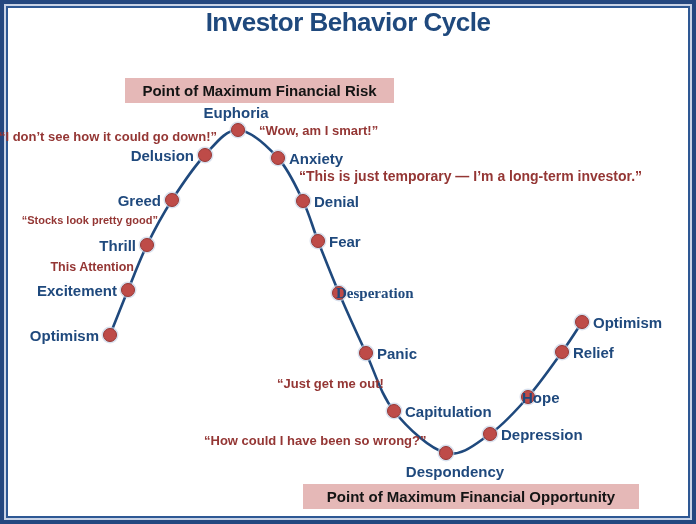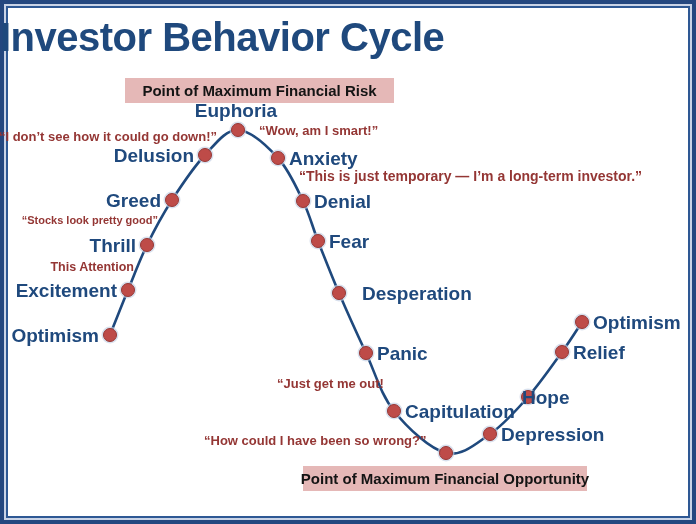--- a/index.html
+++ b/index.html
@@ -9,48 +9,48 @@
   }
   .page {
     position: relative; width: 696px; height: 524px;
     background: var(--background, #fff);
     box-shadow:
       inset 0 0 0 4px var(--border-outer, #24477F),
       inset 0 0 0 6px var(--border-gap, #C9D3E6),
       inset 0 0 0 8px var(--border-inner, #2E5894);
   }
   .title {
-    position: absolute; left: 0; top: 15px; width: 100%;
-    font-size: 40px; font-weight: 700;
+    position: absolute; left: 0; top: 7px; width: 100%;
+    text-align: center; font-size: 26px; font-weight: 700;
     color: var(--label-blue, #1F497D); letter-spacing: -0.5px;
     white-space: nowrap;
   }
   .pink-box {
     position: absolute; box-sizing: border-box;
     background: var(--box-bg, #E5B8B7);
     color: var(--box-text, #141414);
     font-size: 15px; font-weight: 700;
     display: flex; align-items: center; justify-content: center;
     white-space: nowrap;
   }
   .pink-box.risk { left: 125px; top: 78px; width: 269px; height: 25px; }
-  .pink-box.opp  { left: 303px; top: 466px; width: 284px; height: 25px; }
+  .pink-box.opp  { left: 303px; top: 484px; width: 336px; height: 25px; }
   #curve-svg { position: absolute; left: 0; top: 0; }
   #curve-path { fill: none; stroke: var(--curve, #1F497D); stroke-width: 2.6; stroke-linecap: round; }
   #diagram { position: absolute; left: 0; top: 0; width: 696px; height: 524px; }
   .dot {
     position: absolute; width: 14px; height: 14px; border-radius: 50%;
     background: var(--dot-fill, #BE4B48);
     border: 1px solid var(--dot-border, #953735);
     box-sizing: border-box;
     box-shadow: 0 0 0 1.5px rgba(195, 208, 228, 0.65);
   }
   .pt-label {
     position: absolute; color: var(--label-blue, #1F497D);
-    font-size: 19px; font-weight: 700; white-space: nowrap; line-height: 1;
+    font-size: 15px; font-weight: 700; white-space: nowrap; line-height: 1;
   }
   .quote {
     position: absolute; color: var(--quote-red, #943634);
     font-weight: 700; white-space: nowrap; line-height: 1;
   }
 </style>
 </head>
 <body>
 
 <div class="page">
@@ -75,21 +75,21 @@
       <div class="pt-label" style="right: 502px; top: 155px; transform: translateY(-50%);">Delusion</div>
       <div class="dot" style="left: 231px; top: 123px;"></div>
       <div class="pt-label" style="left: 236px; top: 120px; transform: translate(-50%, -100%);">Euphoria</div>
       <div class="dot" style="left: 271px; top: 151px;"></div>
       <div class="pt-label" style="left: 289px; top: 158px; transform: translateY(-50%);">Anxiety</div>
       <div class="dot" style="left: 296px; top: 194px;"></div>
       <div class="pt-label" style="left: 314px; top: 201px; transform: translateY(-50%);">Denial</div>
       <div class="dot" style="left: 311px; top: 234px;"></div>
       <div class="pt-label" style="left: 329px; top: 241px; transform: translateY(-50%);">Fear</div>
       <div class="dot" style="left: 332px; top: 286px;"></div>
-      <div class="pt-label" style="left: 362px; top: 293px; transform: translateY(-50%);">Desperation</div>
+      <div class="pt-label" style="left: 336px; top: 293px; transform: translateY(-50%); font-family: Liberation Serif, serif;">Desperation</div>
       <div class="dot" style="left: 359px; top: 346px;"></div>
       <div class="pt-label" style="left: 377px; top: 353px; transform: translateY(-50%);">Panic</div>
       <div class="dot" style="left: 387px; top: 404px;"></div>
       <div class="pt-label" style="left: 405px; top: 411px; transform: translateY(-50%);">Capitulation</div>
       <div class="dot" style="left: 439px; top: 446px;"></div>
       <div class="pt-label" style="left: 455px; top: 464px; transform: translateX(-50%);">Despondency</div>
       <div class="dot" style="left: 483px; top: 427px;"></div>
       <div class="pt-label" style="left: 501px; top: 434px; transform: translateY(-50%);">Depression</div>
       <div class="dot" style="left: 521px; top: 390px;"></div>
       <div class="pt-label" style="left: 514px; top: 397px; transform: translateY(-50%); margin-left: 8px;">Hope</div>

